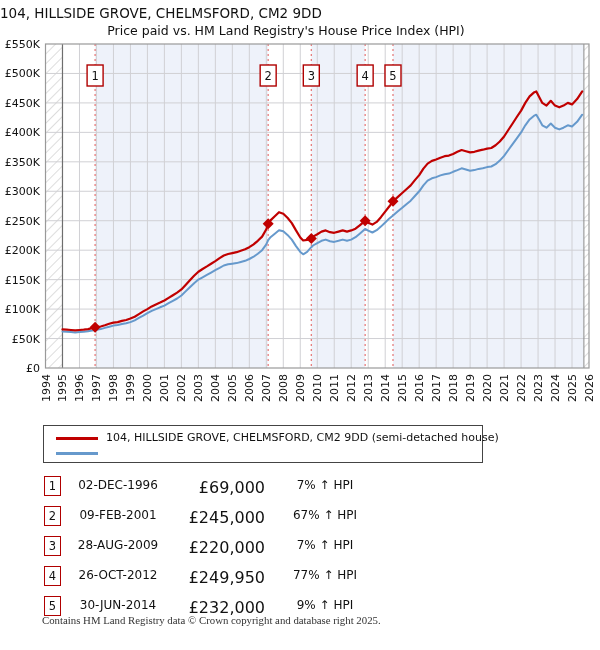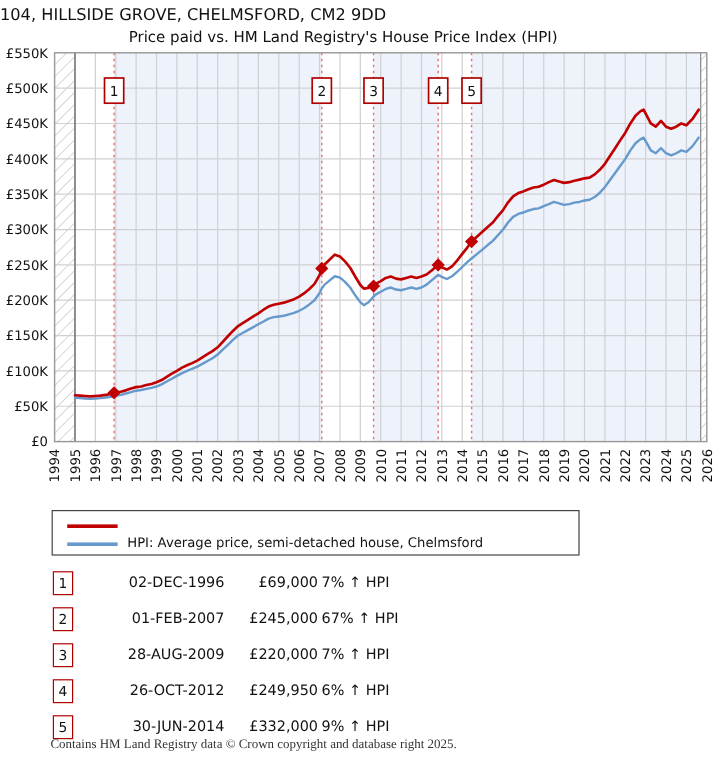--- a/index.html
+++ b/index.html
@@ -11,23 +11,23 @@
          font-size:12.5px;color:#111;}
   #chart-svg{position:absolute;top:0;left:0;}
   .legend{position:absolute;left:43px;top:425px;width:438px;height:36px;
           border:1.4px solid #444;background:#fff;}
   .legend-row{position:absolute;left:0;height:16px;width:100%;}
   .legend-swatch{position:absolute;left:12px;top:7px;width:42px;height:3px;}
   .legend-label{position:absolute;left:62px;top:0;font-size:11px;line-height:16px;color:#111;white-space:nowrap;}
   .txn-row{position:absolute;left:0;width:600px;height:22px;}
   .txn-num{position:absolute;left:44px;top:0;width:15px;height:18px;border:1.4px solid #b00000;
            background:#fff;color:#111;font-size:11.5px;text-align:center;line-height:18px;}
-  .txn-date{position:absolute;left:93px;top:2px;width:94px;text-align:right;font-size:12px;color:#111;}
-  .txn-price{position:absolute;left:165px;top:2px;width:100px;text-align:right;font-size:12px;color:#111;}
-  .txn-pct{position:absolute;left:268px;top:2px;width:114px;text-align:left;font-size:12px;color:#111;}
+  .txn-date{position:absolute;left:71px;top:2px;width:94px;text-align:center;font-size:12px;color:#111;}
+  .txn-price{position:absolute;left:165px;top:2px;width:100px;text-align:right;font-size:16px;color:#111;}
+  .txn-pct{position:absolute;left:268px;top:2px;width:114px;text-align:center;font-size:12px;color:#111;}
   .footer{position:absolute;left:42px;top:615px;width:540px;font-size:10.8px;
           line-height:11.5px;color:#333;font-family:Liberation Serif, serif;}
 </style>
 </head>
 <body>
 
 <div class="page">
   <div class="title">104, HILLSIDE GROVE, CHELMSFORD, CM2 9DD</div>
   <div class="subtitle">Price paid vs. HM Land Registry's House Price Index (HPI)</div>
 
@@ -153,56 +153,56 @@
       <text x="525.0625" y="374" text-anchor="end" font-size="11" fill="#111" transform="rotate(-90 525.0625 374)">2022</text>
       <text x="542.046875" y="374" text-anchor="end" font-size="11" fill="#111" transform="rotate(-90 542.046875 374)">2023</text>
       <text x="559.03125" y="374" text-anchor="end" font-size="11" fill="#111" transform="rotate(-90 559.03125 374)">2024</text>
       <text x="576.015625" y="374" text-anchor="end" font-size="11" fill="#111" transform="rotate(-90 576.015625 374)">2025</text>
       <text x="593" y="374" text-anchor="end" font-size="11" fill="#111" transform="rotate(-90 593 374)">2026</text>
     </svg>
 
   <div class="legend">
     <div class="legend-row" style="top:4px;">
       <span class="legend-swatch" id="sw0" style="background: rgb(192, 0, 0);"></span>
+      <span class="legend-label">104, HILLSIDE GROVE, CHELMSFORD, CM2 9DD (semi-detached house)</span>
     </div>
     <div class="legend-row" style="top:19px;">
       <span class="legend-swatch" id="sw1" style="background: rgb(102, 153, 204);"></span>
-      <span class="legend-label">HPI: Average price, semi-detached house, Chelmsford</span>
     </div>
   </div>
 
   <div id="txn-table">
       <div class="txn-row" style="top: 476px;">
         <span class="txn-num">1</span>
         <span class="txn-date">02-DEC-1996</span>
         <span class="txn-price">£69,000</span>
         <span class="txn-pct">7% ↑ HPI</span>
       </div>
       <div class="txn-row" style="top: 506px;">
         <span class="txn-num">2</span>
-        <span class="txn-date">01-FEB-2007</span>
+        <span class="txn-date">09-FEB-2001</span>
         <span class="txn-price">£245,000</span>
         <span class="txn-pct">67% ↑ HPI</span>
       </div>
       <div class="txn-row" style="top: 536px;">
         <span class="txn-num">3</span>
         <span class="txn-date">28-AUG-2009</span>
         <span class="txn-price">£220,000</span>
         <span class="txn-pct">7% ↑ HPI</span>
       </div>
       <div class="txn-row" style="top: 566px;">
         <span class="txn-num">4</span>
         <span class="txn-date">26-OCT-2012</span>
         <span class="txn-price">£249,950</span>
-        <span class="txn-pct">6% ↑ HPI</span>
+        <span class="txn-pct">77% ↑ HPI</span>
       </div>
       <div class="txn-row" style="top: 596px;">
         <span class="txn-num">5</span>
         <span class="txn-date">30-JUN-2014</span>
-        <span class="txn-price">£332,000</span>
+        <span class="txn-price">£232,000</span>
         <span class="txn-pct">9% ↑ HPI</span>
       </div>
     </div>
 
   <div class="footer">
     <div>Contains HM Land Registry data © Crown copyright and database right 2025.</div>
   </div>
 </div>
 
 </body></html>

